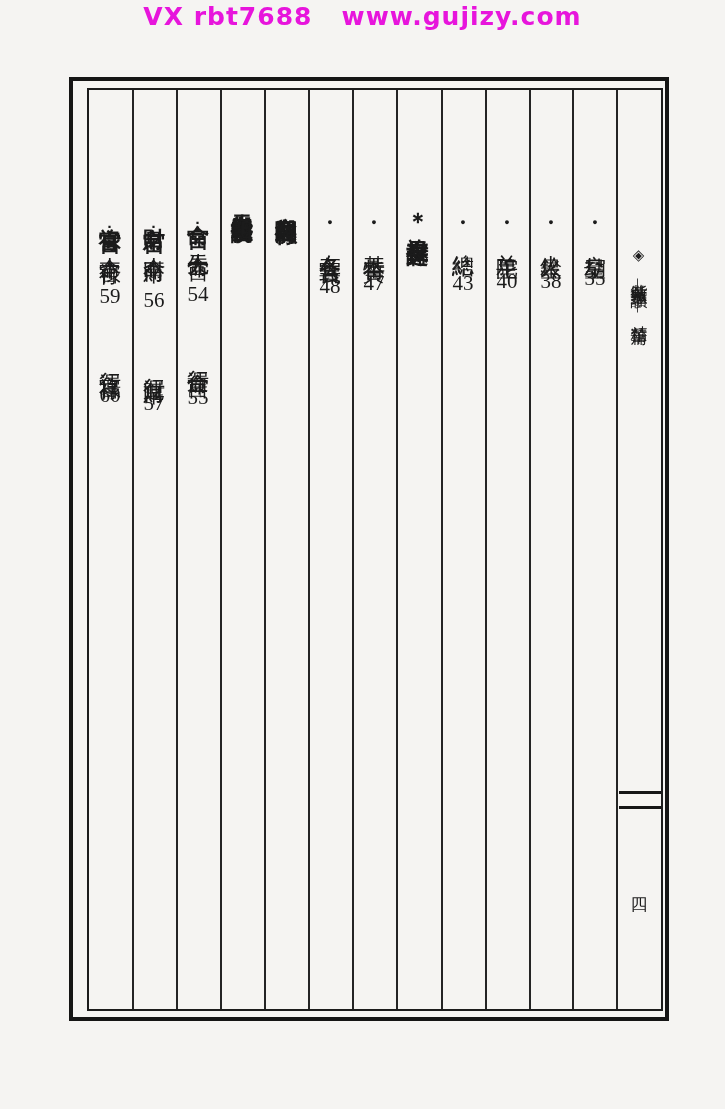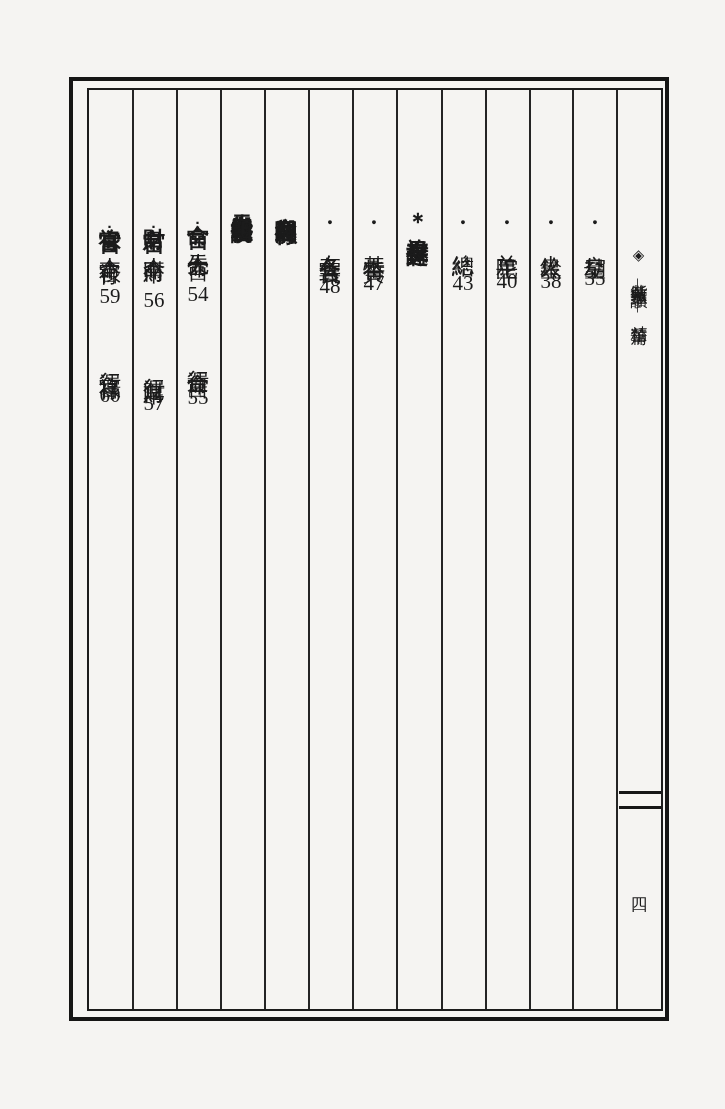--- a/index.html
+++ b/index.html
@@ -44,20 +44,21 @@
   .series-icon { font-size:15px; margin-bottom:4px; }
   .dash { letter-spacing:0; }
   .rule { position:absolute; left:619px; width:42px; height:3px; background:#161616; }
   .folio { position:absolute; left:616px; top:893px; width:46px; text-align:center; font-size:17px; }
 </style>
 </head>
 <body>
 
 <div class="canvas">
 
+  <div class="watermark" style="color: rgb(231, 21, 220);">VX rbt7688   www.gujizy.com</div>
 
   <div class="outer-frame"></div>
   <div class="inner-frame"></div>
 
   <div class="divider" style="left:132px"></div>
   <div class="divider" style="left:176px"></div>
   <div class="divider" style="left:220px"></div>
   <div class="divider" style="left:264px"></div>
   <div class="divider" style="left:308px"></div>
   <div class="divider" style="left:352px"></div>

